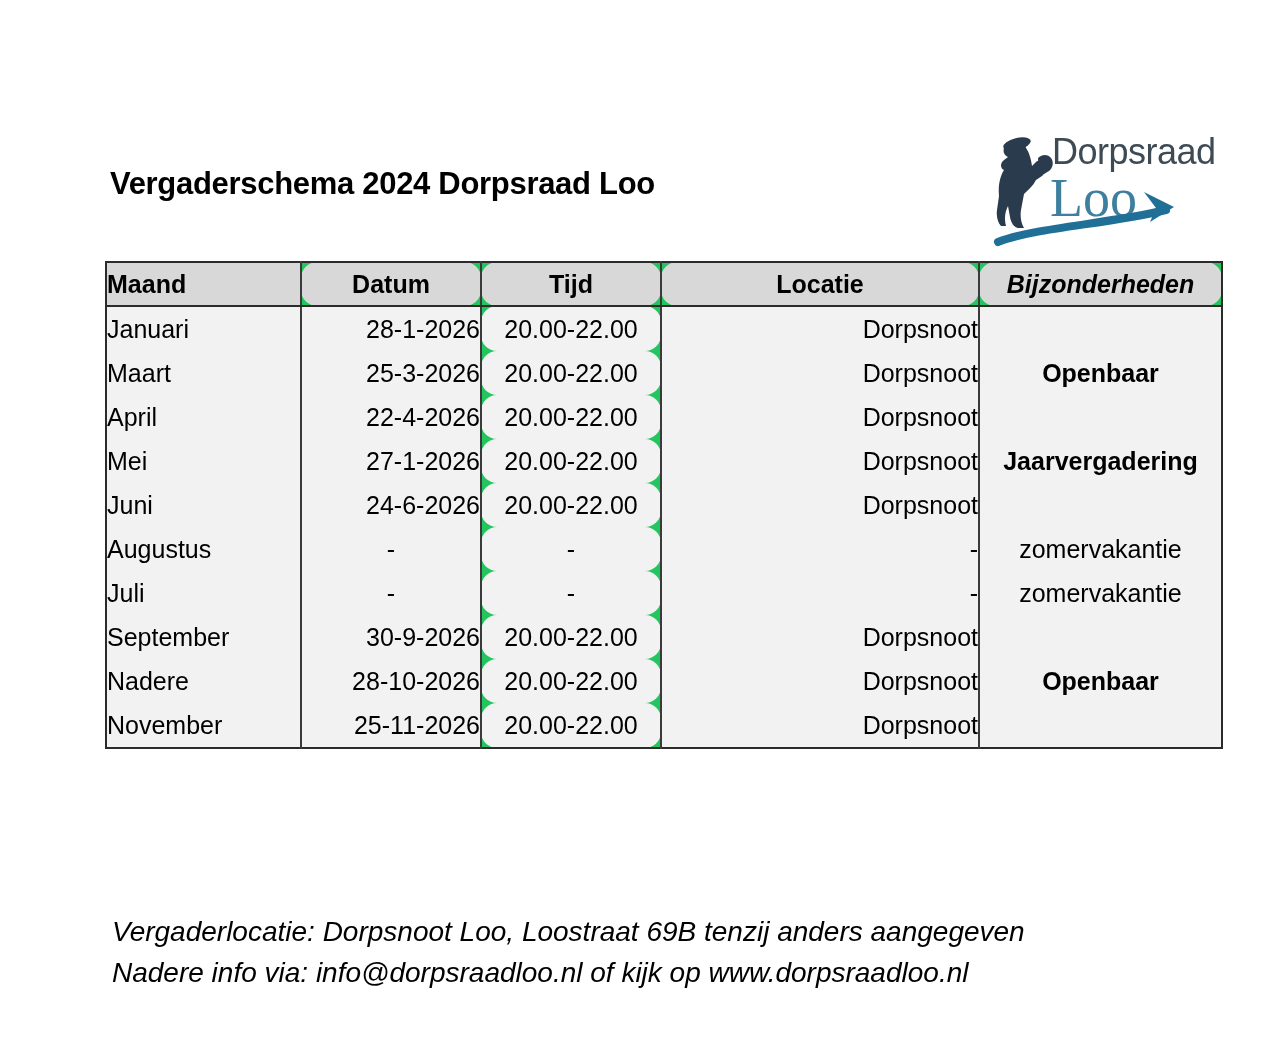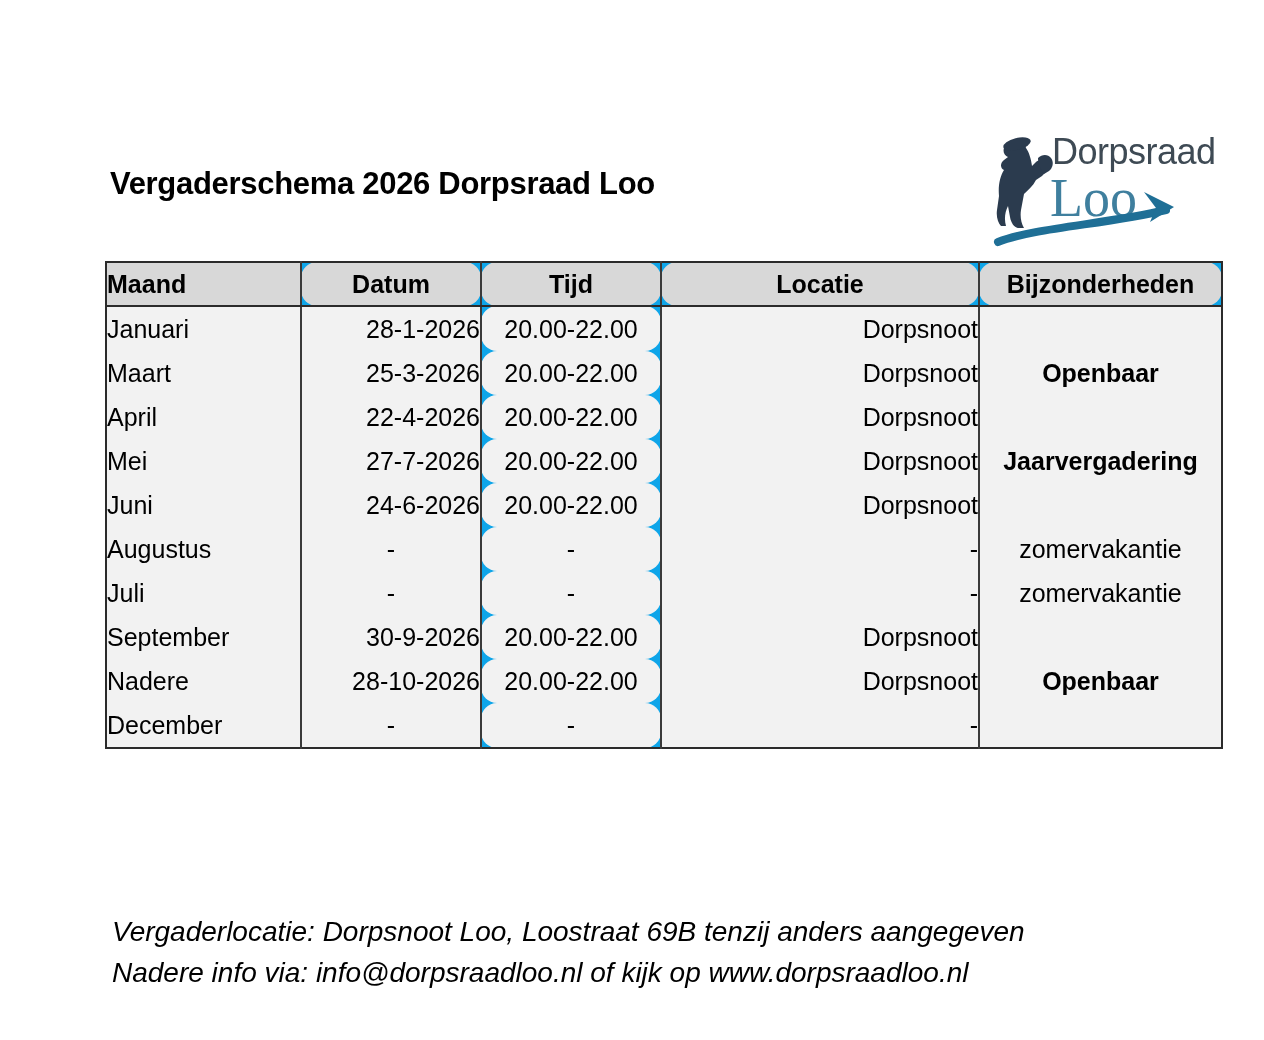--- a/index.html
+++ b/index.html
@@ -43,21 +43,21 @@
   #schedule-table-wrap {
     position: absolute;
     left: 105px;
     top: 261px;
     width: 1118px;
   }
   table.schedule {
     border-collapse: collapse;
     table-layout: fixed;
     width: 1118px;
-    background: #0ea5e9;
+    background: #22c55e;
     border: 2px solid #2b2b2b;
   }
   table.schedule th,
   table.schedule td {
     border-left: 2px solid #3a3a3a;
     border-right: 2px solid #3a3a3a;
     padding: 0;
     font-size: 25px;
     font-weight: normal;
     line-height: 1.0;
@@ -66,21 +66,21 @@
   }
   table.schedule thead th {
     background: #d8d8d8;
     font-weight: bold;
     font-size: 25px;
     height: 42px;
     border-bottom: 2px solid #2b2b2b;
     border-top: none;
   }
   table.schedule thead th:first-child { border-left: none; }
-  table.schedule thead th:last-child  { border-right: none; }
+  table.schedule thead th:last-child  { border-right: none; font-style: italic; }
   table.schedule tbody td:first-child { border-left: none; }
   table.schedule tbody td:last-child  { border-right: none; }
 
   table.schedule tbody td { height: 44px; }
 
   
   .col-maand   { width: 195px; }
   .col-datum   { width: 180px; }
   .col-tijd    { width: 180px; }
   .col-locatie { width: 318px; }
@@ -130,21 +130,21 @@
 
     <text x="62" y="92" font-family="'Liberation Serif', serif" font-size="54" fill="#3f7f9e" letter-spacing="0">Loo</text>
 
     <g>
       <path d="M10 118 C45 104 120 100 178 86" stroke="#1f6f96" stroke-width="8" fill="none" stroke-linecap="round"></path>
       <path d="M156 68 L186 83 L162 98 L168 84 Z" fill="#1f6f96"></path>
     </g>
   </svg>
 </div>
 
-<div id="page-title">Vergaderschema 2026 Dorpsraad Loo</div>
+<div id="page-title">Vergaderschema 2024 Dorpsraad Loo</div>
 
 <div id="schedule-table-wrap">
   <table class="schedule">
     <colgroup>
       <col class="col-maand">
         <col class="col-datum">
         <col class="col-tijd">
       <col class="col-locatie">
         <col class="col-bijz">
     </colgroup>
@@ -174,21 +174,21 @@
         </tr>
         <tr>
           <td class="cell-maand">April</td>
           <td class="cell-datum">22-4-2026</td>
           <td class="cell-tijd">20.00-22.00</td>
           <td class="cell-locatie">Dorpsnoot</td>
           <td class="cell-bijz"></td>
         </tr>
         <tr>
           <td class="cell-maand">Mei</td>
-          <td class="cell-datum">27-7-2026</td>
+          <td class="cell-datum">27-1-2026</td>
           <td class="cell-tijd">20.00-22.00</td>
           <td class="cell-locatie">Dorpsnoot</td>
           <td class="cell-bijz bold">Jaarvergadering</td>
         </tr>
         <tr>
           <td class="cell-maand">Juni</td>
           <td class="cell-datum">24-6-2026</td>
           <td class="cell-tijd">20.00-22.00</td>
           <td class="cell-locatie">Dorpsnoot</td>
           <td class="cell-bijz"></td>
@@ -215,24 +215,24 @@
           <td class="cell-bijz"></td>
         </tr>
         <tr>
           <td class="cell-maand">Nadere</td>
           <td class="cell-datum">28-10-2026</td>
           <td class="cell-tijd">20.00-22.00</td>
           <td class="cell-locatie">Dorpsnoot</td>
           <td class="cell-bijz bold">Openbaar</td>
         </tr>
         <tr>
-          <td class="cell-maand">December</td>
-          <td class="cell-datum dash">-</td>
-          <td class="cell-tijd">-</td>
-          <td class="cell-locatie">-</td>
+          <td class="cell-maand">November</td>
+          <td class="cell-datum">25-11-2026</td>
+          <td class="cell-tijd">20.00-22.00</td>
+          <td class="cell-locatie">Dorpsnoot</td>
           <td class="cell-bijz"></td>
         </tr>
       </tbody>
   </table>
 </div>
 
 <div id="footer">
   <div class="fline">Vergaderlocatie: Dorpsnoot Loo, Loostraat 69B tenzij anders aangegeven</div>
   <div class="fline">Nadere info via: info@dorpsraadloo.nl of kijk op www.dorpsraadloo.nl</div>
 </div>

